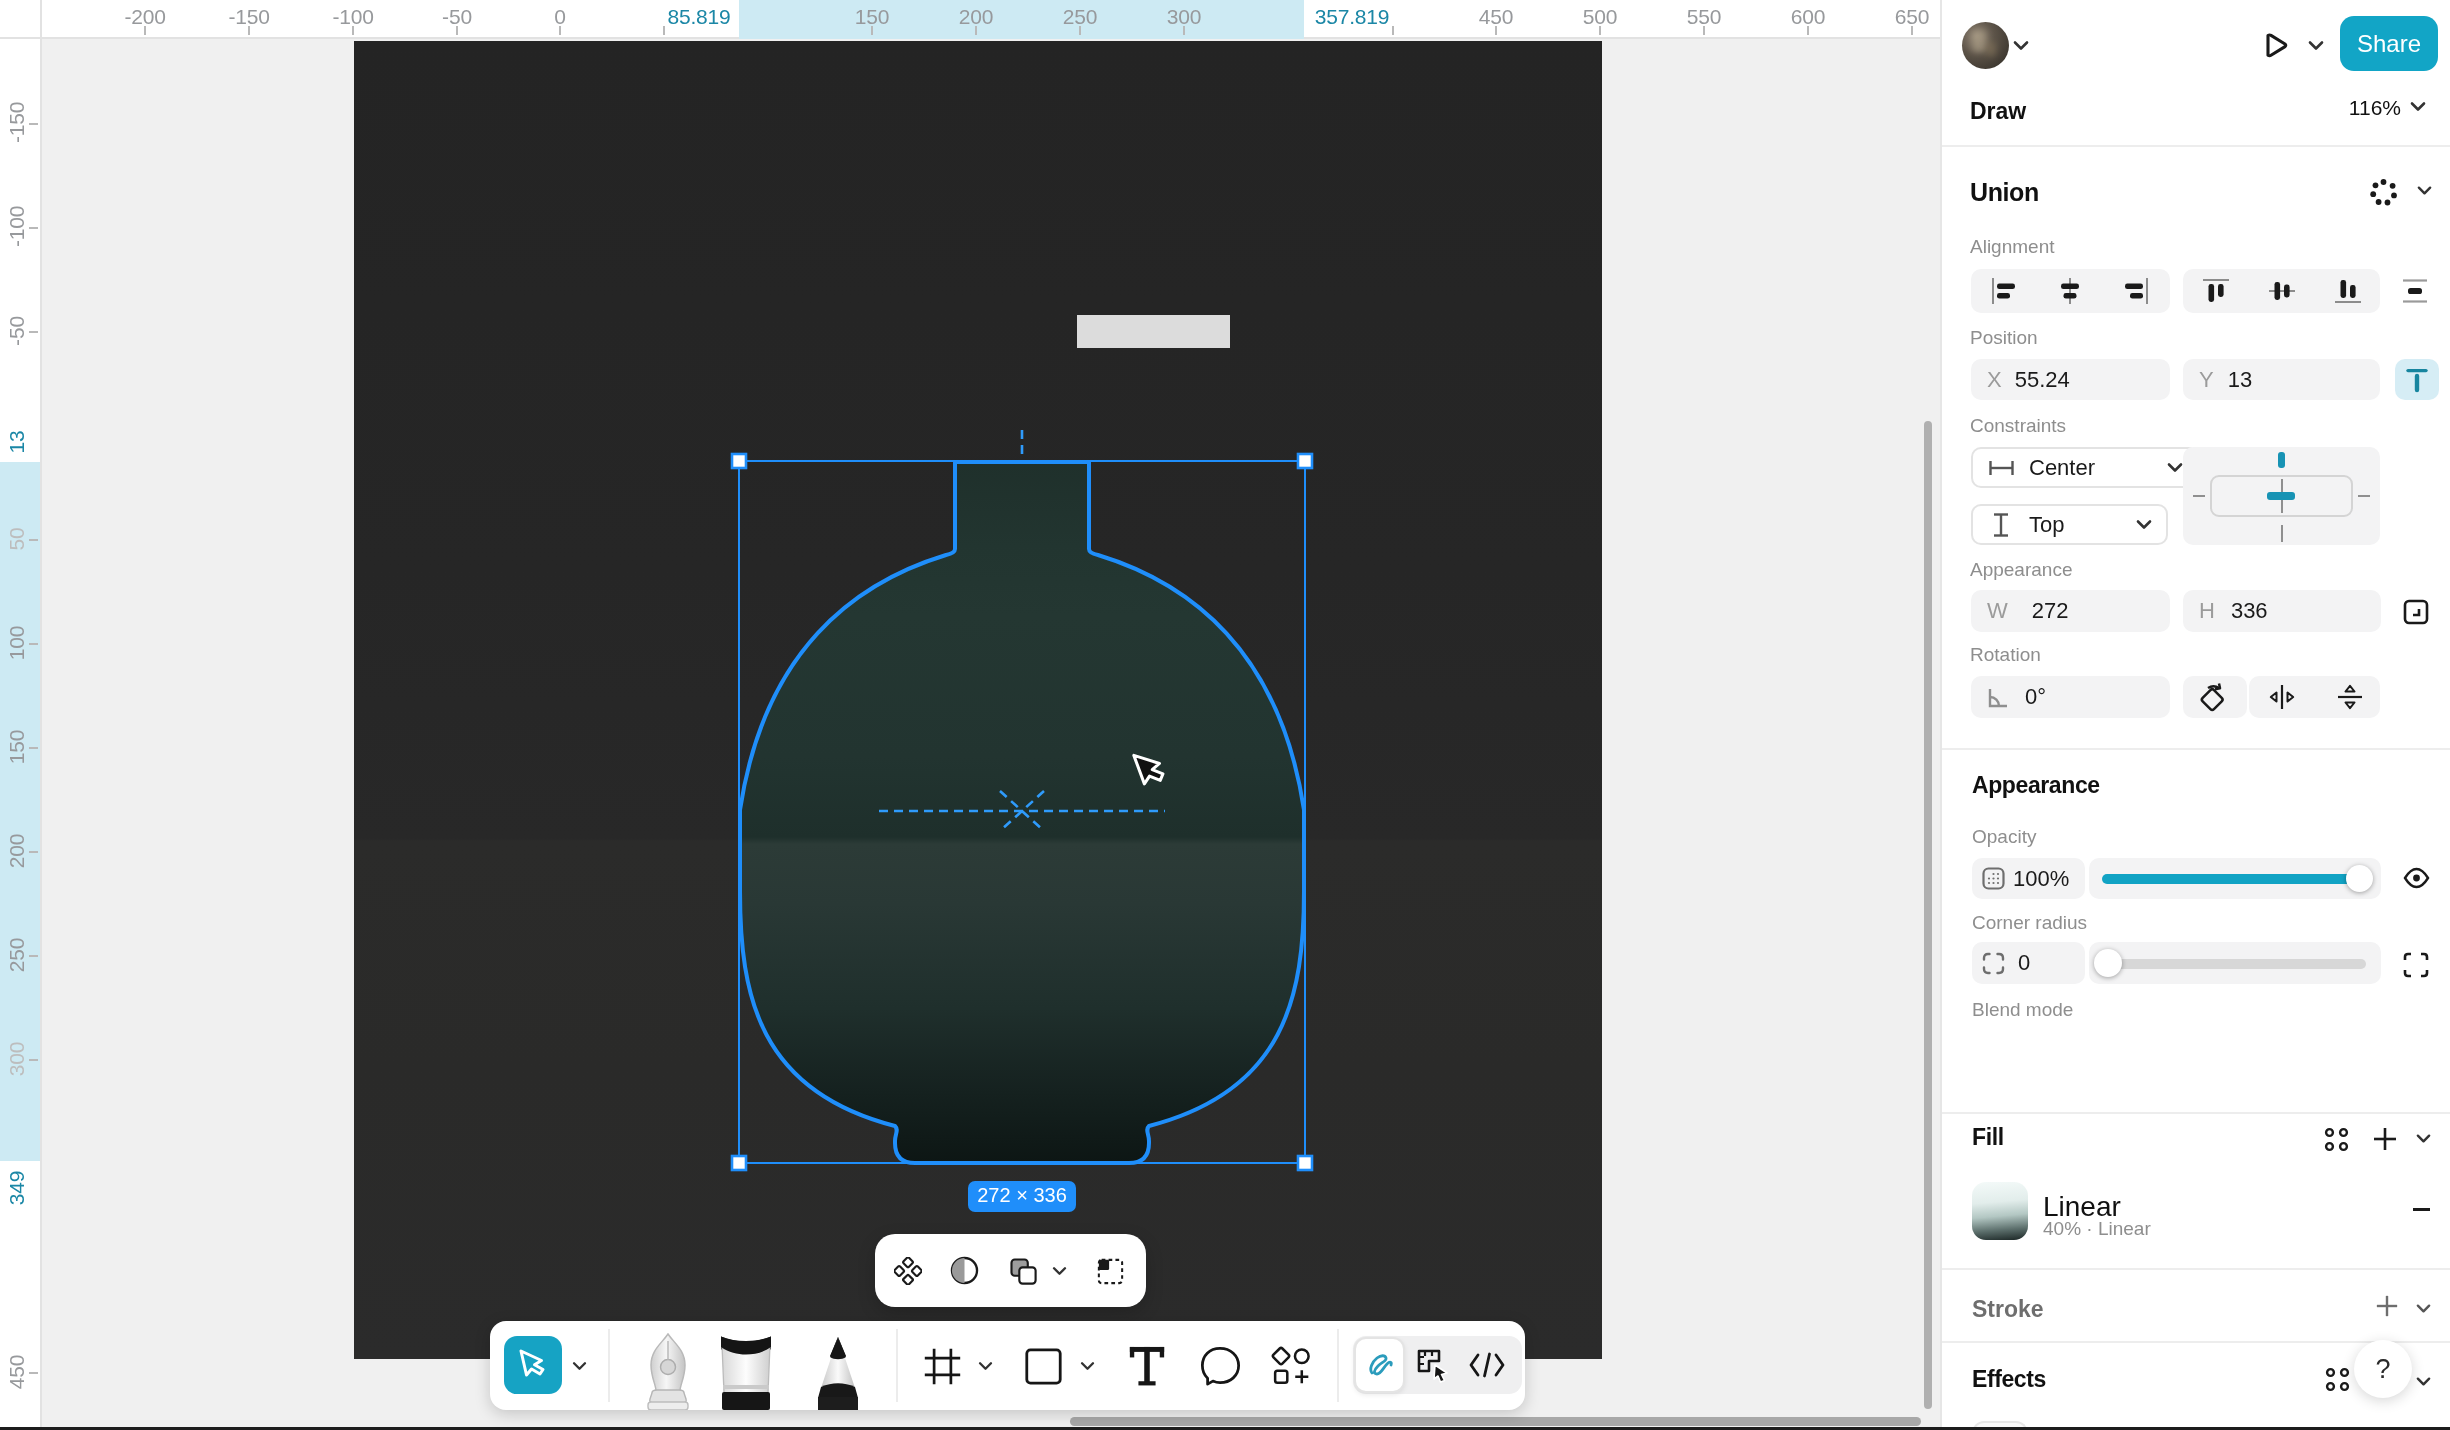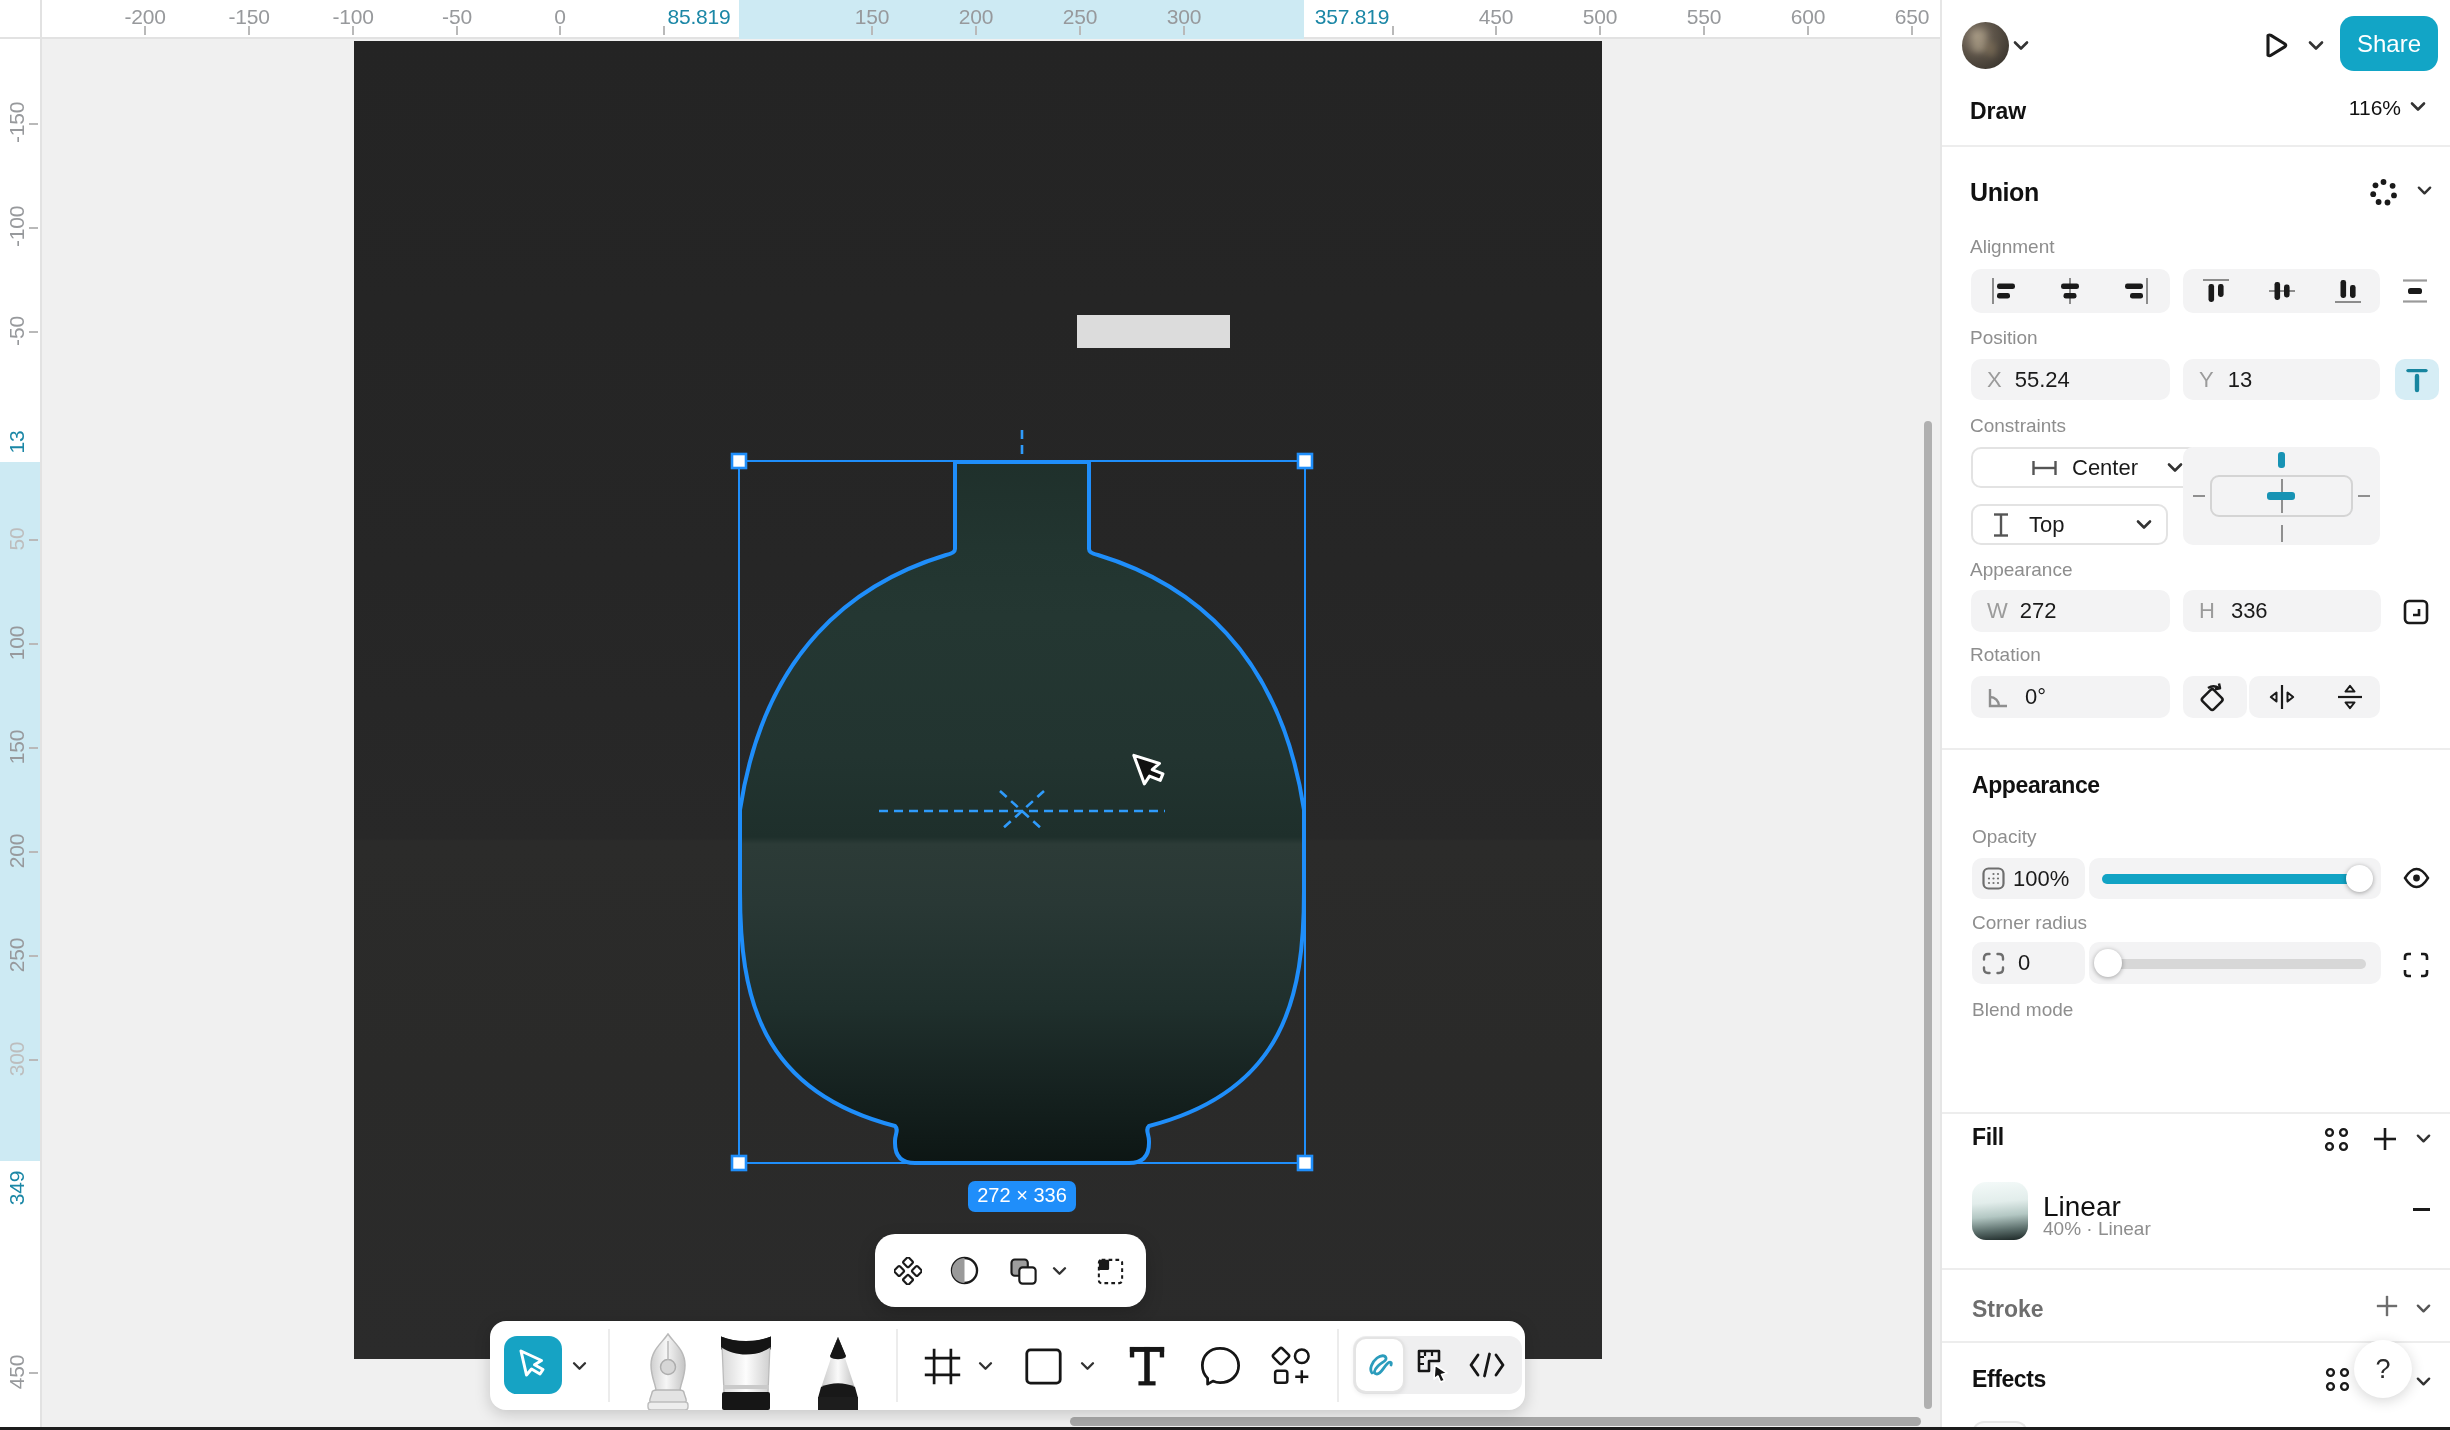--- a/index.html
+++ b/index.html
@@ -375,21 +375,21 @@
     <span class="fkey" style="margin-left:16px;">Y</span>
       <span class="fval" style="margin-left:14px;">13</span>
     </div>
   <div class="abs" style="left:453px; top:359px; width:44px; height:41px; border-radius:10px; background:#d6edf5;"></div>
   <svg class="abs" style="left:462px; top:367px;" width="26" height="26" viewBox="0 0 26 26">
     <line x1="4" y1="3.6" x2="22" y2="3.6" stroke="#17859f" stroke-width="3.4" stroke-linecap="round"></line>
     <line x1="13" y1="9" x2="13" y2="23" stroke="#17859f" stroke-width="4.4" stroke-linecap="round"></line>
   </svg>
 
   <div class="lab" style="left:28px; top:415px;">Constraints</div>
-  <div class="fieldw" style="left:29px; top:447px; width:228px; height:41px;padding-left:43px;">
+  <div class="fieldw" style="left:29px; top:447px; width:228px; height:41px;">
     <svg style="margin-left:15px;" width="27" height="22" viewBox="0 0 27 22">
       <line x1="2.5" y1="4" x2="2.5" y2="18" stroke="#555" stroke-width="2.4"></line>
       <line x1="24.5" y1="4" x2="24.5" y2="18" stroke="#555" stroke-width="2.4"></line>
       <line x1="2.5" y1="11" x2="24.5" y2="11" stroke="#555" stroke-width="2.4"></line>
     </svg>
     <span class="fval" style="margin-left:14px;">Center</span>
     <svg style="position:absolute; right:14px;" width="16" height="11" viewBox="0 0 16 11">
         <path d="M2 2.5 L8 8.5 L14 2.5" stroke="#333" stroke-width="2.6" fill="none" stroke-linecap="round" stroke-linejoin="round"></path>
       </svg>
   </div>
@@ -409,21 +409,21 @@
   <div class="abs" style="left:336px; top:452px; width:7px; height:16px; background:#1793b4; border-radius:3px;"></div>
   <div class="abs" style="left:338.5px; top:479px; width:2px; height:34px; background:#8f8f8f;"></div>
   <div class="abs" style="left:325px; top:492px; width:28px; height:8px; background:#1793b4; border-radius:3px;"></div>
   <div class="abs" style="left:251px; top:495px; width:12px; height:2px; background:#8f8f8f;"></div>
   <div class="abs" style="left:416px; top:495px; width:12px; height:2px; background:#8f8f8f;"></div>
   <div class="abs" style="left:338.5px; top:525px; width:2px; height:17px; background:#8f8f8f;"></div>
 
   <div class="lab" style="left:28px; top:559px;">Appearance</div>
   <div class="field" style="left:29px; top:590px; width:199px; height:42px;">
     <span class="fkey" style="margin-left:16px;">W</span>
-      <span class="fval" style="margin-left:12px;">272</span>
+      <span class="fval" style="margin-left:24px;">272</span>
     </div>
   <div class="field" style="left:241px; top:590px; width:198px; height:42px;">
     <span class="fkey" style="margin-left:16px;">H</span>
       <span class="fval" style="margin-left:16px;">336</span>
     </div>
   <svg class="abs" style="left:461px; top:599px;" width="26" height="26" viewBox="0 0 26 26">
     <rect x="2" y="2" width="22" height="22" rx="4" stroke="#1a1a1a" stroke-width="2.6" fill="none"></rect>
     <path d="M10 16 L16 16 L16 10" stroke="#1a1a1a" stroke-width="2.6" fill="none"></path>
   </svg>
 

